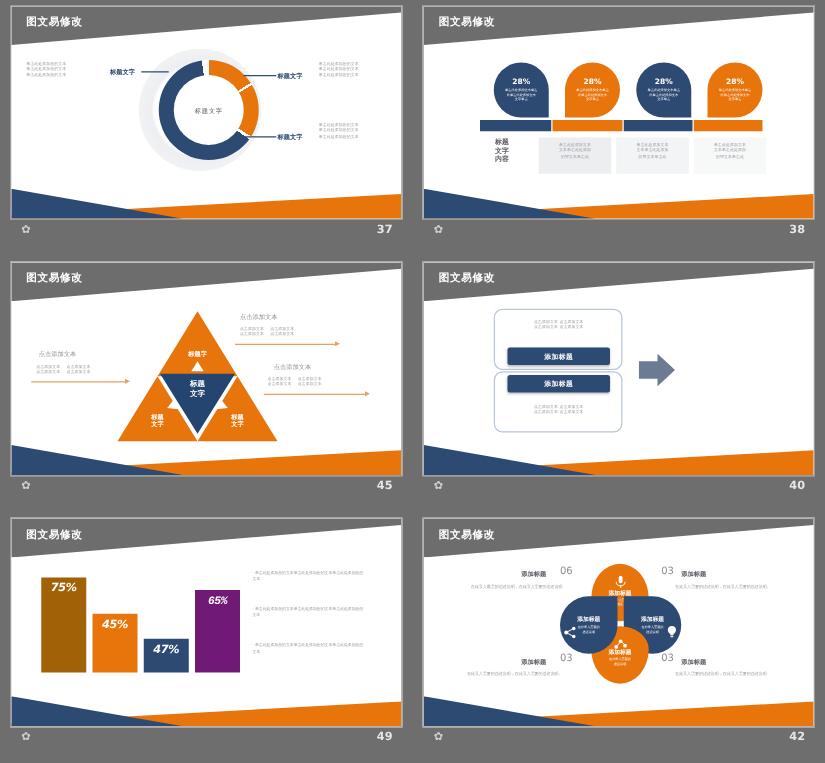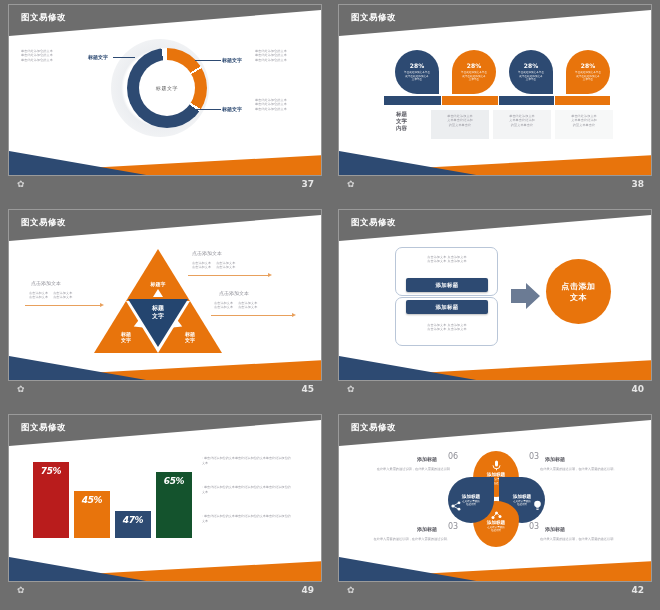--- a/index.html
+++ b/index.html
@@ -397,53 +397,47 @@
           <div class="body-txt">点击添加文本 点击添加文本</div>
           <div class="body-txt">点击添加文本 点击添加文本</div>
         </div>
 
         <div class="big-arrow" style="left:172px;top:40px;">
           <svg width="30" height="30" viewBox="0 0 30 30">
             <polygon points="0,8 15,8 15,2 29,15 15,28 15,22 0,22" fill="#6b7b94"></polygon>
           </svg>
         </div>
 
-        <div class="ocircle" style="left:207px;top:18px;width:65px;height:65px;">
-          <div>
-            <div>点击添加</div>
-            <div>文本</div>
-          </div>
-        </div>
       </div>
     </div>
     <div class="footbar">
       <div class="star">✿</div>
       <div class="pg">40</div>
     </div>
   </div>
 
   <div class="cell r3">
     <div class="slide">
       <div class="hdr"></div>
       <div class="hdr-title">图文易修改</div>
       <div class="foot-orange"></div>
       <div class="foot-navy"></div>
 
       <div class="stage">
         <div style="position:absolute;left:22px;top:6px;width:160px;height:86px;">
-          <div class="bar" style="left:2px;width:36px;height:76px;background:#b91c1c;">
+          <div class="bar" style="left:2px;width:36px;height:76px;background:#a16207;">
             <span>75%</span>
           </div>
           <div class="bar" style="left:43px;width:36px;height:47px;background:#e8740c;">
             <span>45%</span>
           </div>
           <div class="bar" style="left:84px;width:36px;height:27px;background:#2d4a72;">
             <span>47%</span>
           </div>
-          <div class="bar" style="left:125px;width:36px;height:66px;background:#14532d;">
+          <div class="bar" style="left:125px;width:36px;height:66px;background:#701a75;font-family:Liberation Mono, monospace;">
             <span>65%</span>
           </div>
         </div>
 
         <div class="bullet" style="left:193px;top:10px;width:90px;">单击此处添加您的文本单击此处添加您的文本单击此处添加您的文本</div>
         <div class="bullet" style="left:193px;top:39px;width:90px;">单击此处添加您的文本单击此处添加您的文本单击此处添加您的文本</div>
         <div class="bullet" style="left:193px;top:68px;width:90px;">单击此处添加您的文本单击此处添加您的文本单击此处添加您的文本</div>
       </div>
     </div>
     <div class="footbar">

